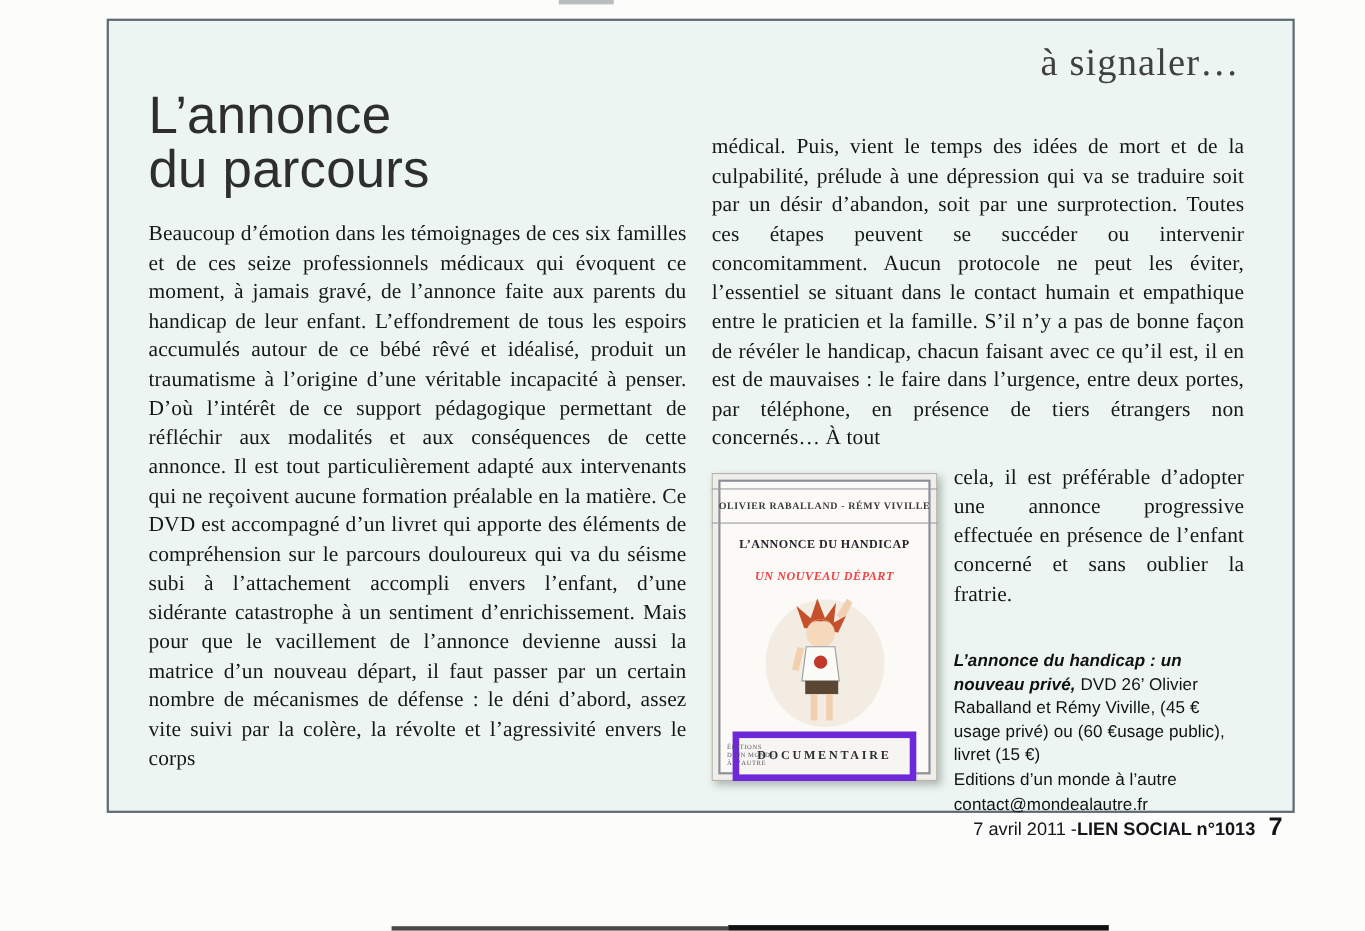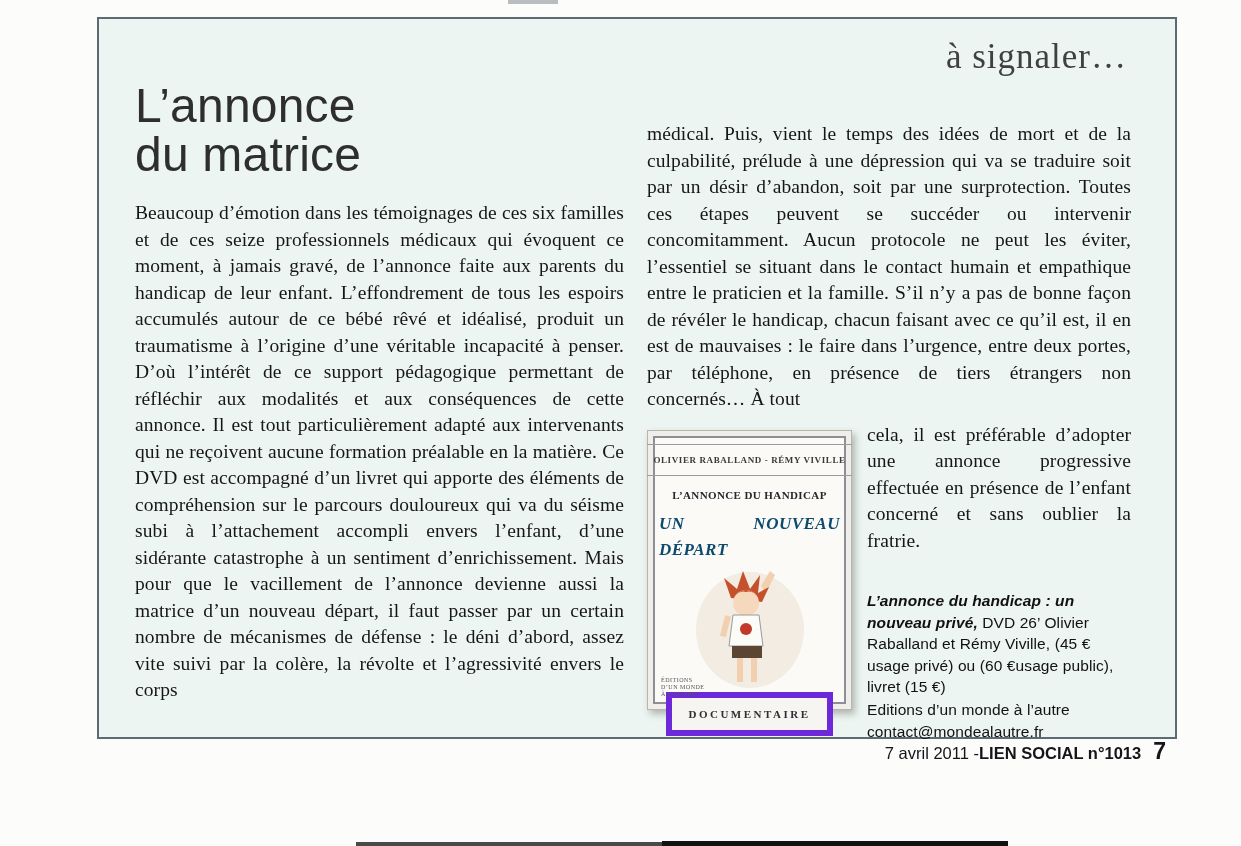--- a/index.html
+++ b/index.html
@@ -119,23 +119,23 @@
     letter-spacing: 0.4px;
     color: #26262c;
     text-transform: uppercase;
     white-space: nowrap;
   }
   .cover-subtitle {
     margin-top: 2px;
     font-family: "Liberation Serif", serif;
     font-style: italic;
     font-weight: bold;
-    font-size: 17px;
+    font-size: 11px;
     letter-spacing: 0.5px;
-    color: #0c4a6e;
+    color: #ef4444;
     text-transform: uppercase;
   }
   .cover-art {
     margin-top: 2px;
     flex: 1;
     display: flex;
     align-items: center;
     justify-content: center;
   }
   .cover-genre {
@@ -232,21 +232,21 @@
 </style>
 </head>
 <body>
 
 <div class="page">
 
   <div class="section-label">à signaler…</div>
 
   <div class="article-title">
     <div>L’annonce</div>
-    <div>du matrice</div>
+    <div>du parcours</div>
   </div>
 
   <div class="col col-left">
     <p>Beaucoup d’émotion dans les témoignages de ces six familles et de ces seize professionnels médicaux qui évoquent ce moment, à jamais gravé, de l’annonce faite aux parents du handicap de leur enfant. L’effondrement de tous les espoirs accumulés autour de ce bébé rêvé et idéalisé, produit un traumatisme à l’origine d’une véritable incapacité à penser. D’où l’intérêt de ce support pédagogique permettant de réfléchir aux modalités et aux conséquences de cette annonce. Il est tout particulièrement adapté aux intervenants qui ne reçoivent aucune formation préalable en la matière. Ce DVD est accompagné d’un livret qui apporte des éléments de compréhension sur le parcours douloureux qui va du séisme subi à l’attachement accompli envers l’enfant, d’une sidérante catastrophe à un sentiment d’enrichissement. Mais pour que le vacillement de l’annonce devienne aussi la matrice d’un nouveau départ, il faut passer par un certain nombre de mécanismes de défense : le déni d’abord, assez vite suivi par la colère, la révolte et l’agressivité envers le corps</p>
   </div>
 
   <div class="col col-right">
     <p>médical. Puis, vient le temps des idées de mort et de la culpabilité, prélude à une dépression qui va se traduire soit par un désir d’abandon, soit par une surprotection. Toutes ces étapes peuvent se succéder ou intervenir concomitamment. Aucun protocole ne peut les éviter, l’essentiel se situant dans le contact humain et empathique entre le praticien et la famille. S’il n’y a pas de bonne façon de révéler le handicap, chacun faisant avec ce qu’il est, il en est de mauvaises : le faire dans l’urgence, entre deux portes, par téléphone, en présence de tiers étrangers non concernés… À tout</p>
 
     <div class="media-block">

